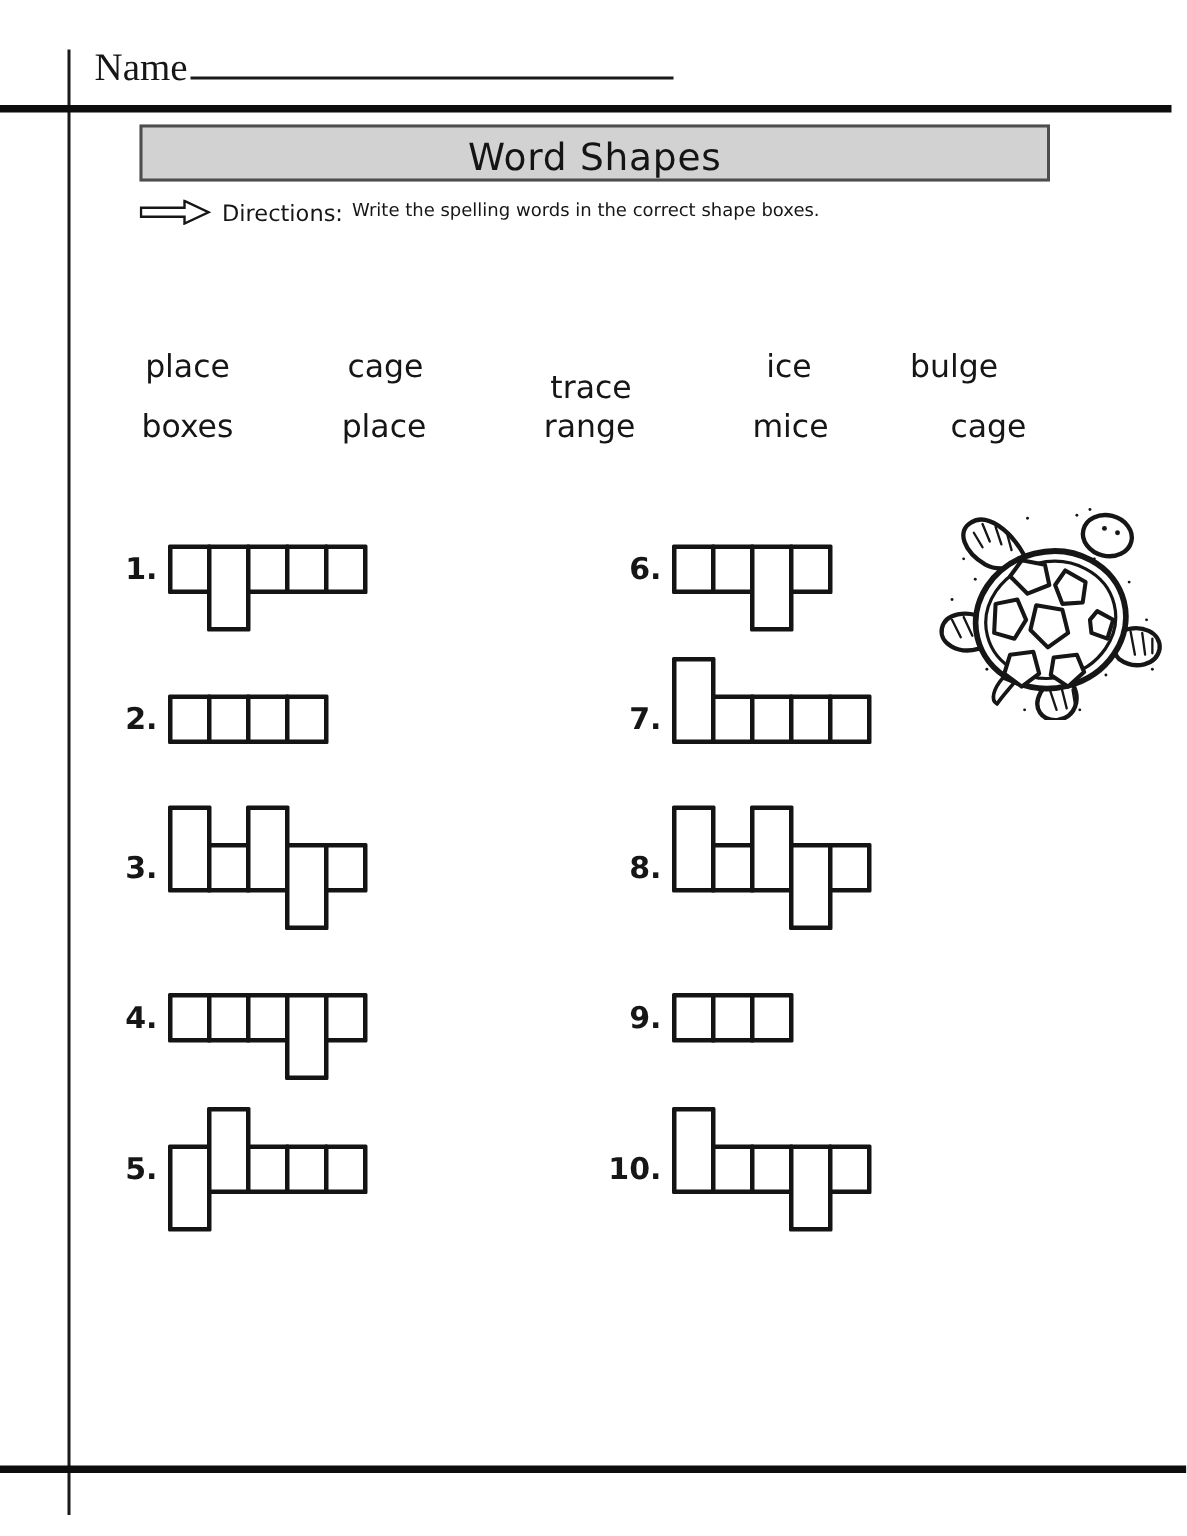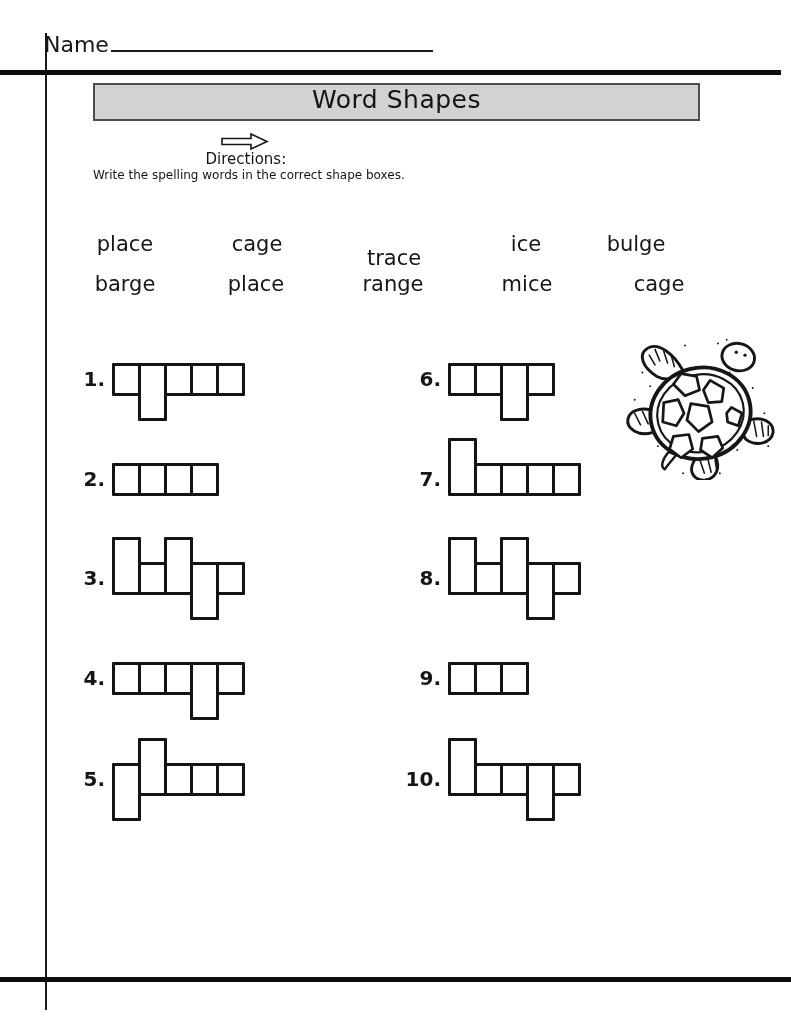--- a/index.html
+++ b/index.html
@@ -10,31 +10,31 @@
     font-family:"DejaVu Sans",sans-serif;
     color:#161616;
     overflow:hidden;
   }
   
   .v-rule{position:absolute;left:45px;top:33px;width:2px;height:977px;background:#1a1a1a;}
   .h-rule{position:absolute;background:#0d0d0d;}
   .h-rule.top{left:0;top:70px;width:781px;height:5px;}
   .h-rule.bottom{left:0;top:977px;width:791px;height:5px;}
   
-  .name-row{position:absolute;left:44px;top:30px;font-size:22px;}
+  .name-row{position:absolute;left:63px;top:30px;font-size:26px;font-family:Liberation Serif, serif;}
   .name-blank{display:inline-block;width:322px;height:20px;border-bottom:2px solid #1a1a1a;margin-left:2px;}
   
   .title-box{
     position:absolute;left:93px;top:83px;width:607px;height:38px;
     background:#d2d2d2;border:2px solid #4d4d4d;box-sizing:border-box;
-    display:flex;align-items:flex-start;justify-content:center;
+    display:flex;align-items:flex-end;justify-content:center;
     font-size:25px;letter-spacing:0.5px;color:#141414;
   }
   
-  .directions{position:absolute;left:93px;top:133px;display:flex;align-items:center;white-space:nowrap;flex-direction:column;}
+  .directions{position:absolute;left:93px;top:133px;display:flex;white-space:nowrap;}
   .arrow{flex:0 0 auto;margin-right:7px;}
   .dir-label{font-size:15px;margin-right:6px;}
   .dir-text{font-size:12px;}
   
   .word{position:absolute;transform:translateX(-50%);font-size:21px;white-space:nowrap;}
   
   .puzzle{position:absolute;display:flex;align-items:flex-start;}
   .plabel{width:44px;text-align:right;padding-right:7px;font-weight:bold;font-size:20px;line-height:26px;margin-top:28px;flex:0 0 auto;}
   .boxes{display:flex;align-items:flex-start;}
   .lbox{width:29px;box-sizing:border-box;border:3px solid #141414;background:#ffffff;border-radius:1px;}
@@ -69,21 +69,21 @@
     <span class="dir-label">Directions:</span>
     <span class="dir-text">Write the spelling words in the correct shape boxes.</span>
   </div>
 
   <div>
     <span class="word" style="left:125px;top:232px;text-align:right;">place</span>
     <span class="word" style="left:257px;top:232px;">cage</span>
     <span class="word" style="left:394px;top:246px;text-align:right;">trace</span>
     <span class="word" style="left:526px;top:232px;">ice</span>
     <span class="word" style="left:636px;top:232px;">bulge</span>
-    <span class="word" style="left:125px;top:272px;">barge</span>
+    <span class="word" style="left:125px;top:272px;">boxes</span>
     <span class="word" style="left:256px;top:272px;">place</span>
     <span class="word" style="left:393px;top:272px;">range</span>
     <span class="word" style="left:527px;top:272px;">mice</span>
     <span class="word" style="left:659px;top:272px;">cage</span>
   </div>
 
   <div id="puzzles">
       <div class="puzzle" style="left: 61px; top: 338px;">
         <div class="plabel">1.</div>
         <div class="boxes">

